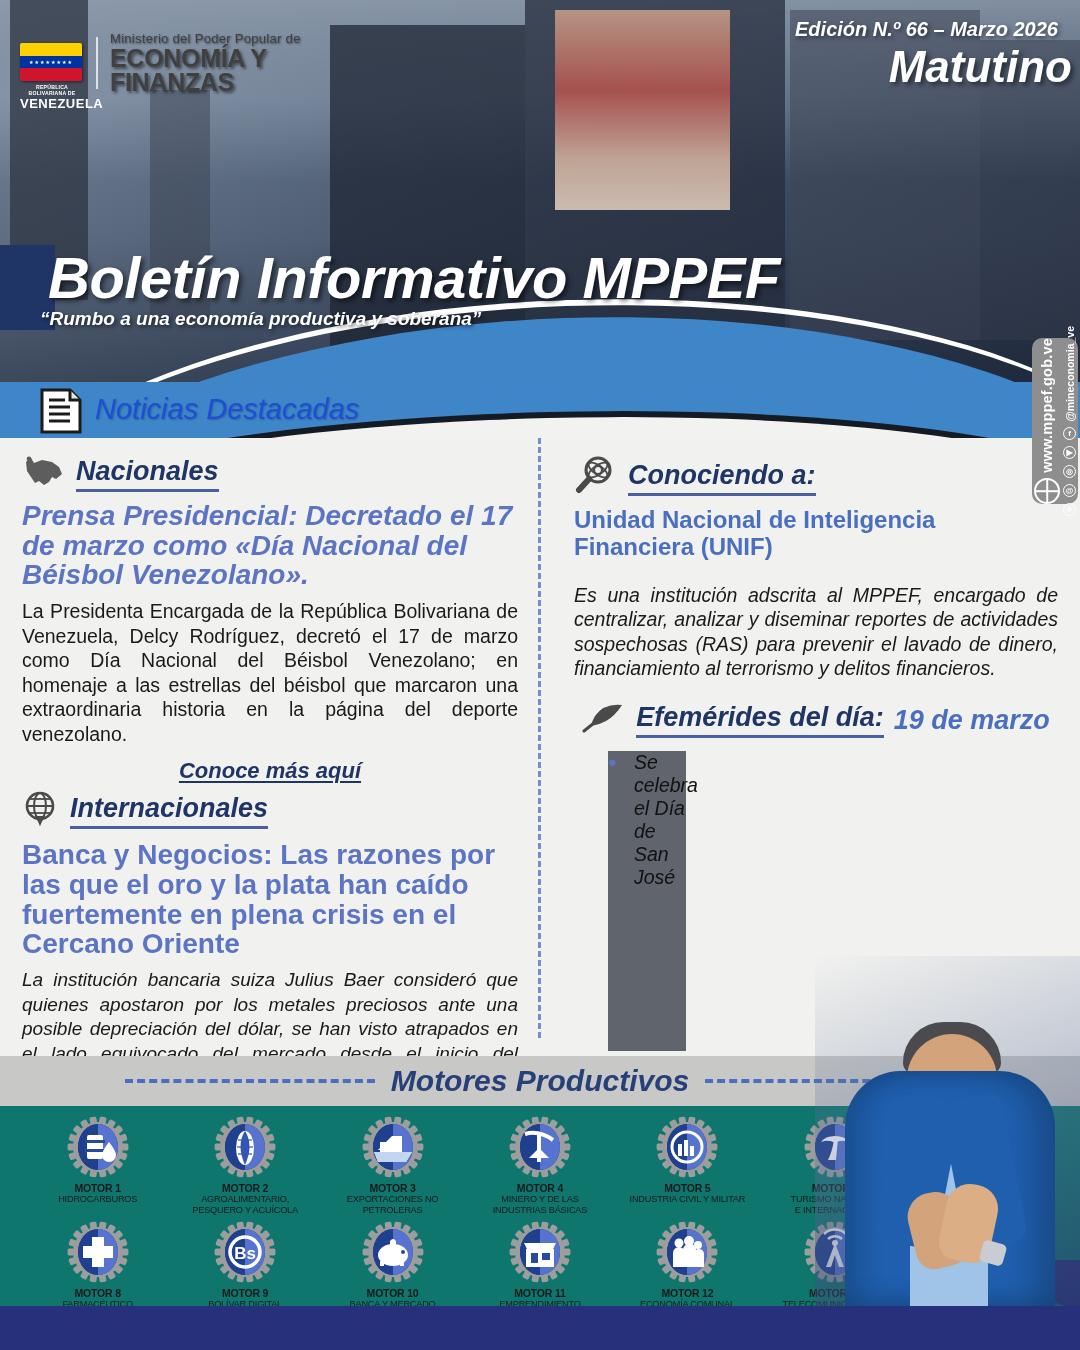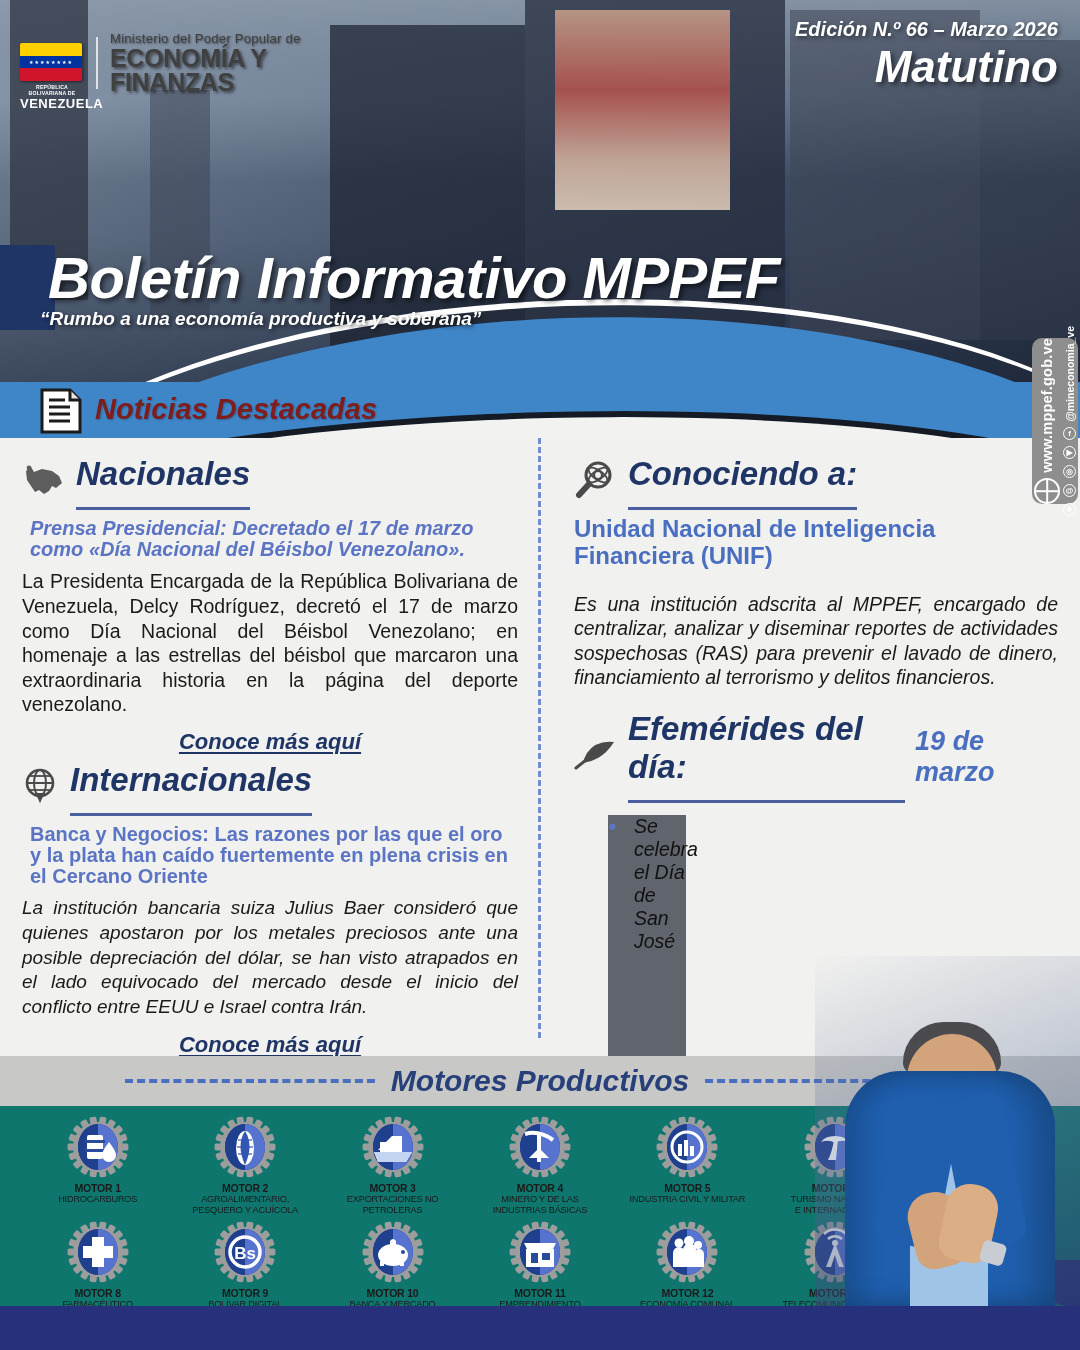--- a/index.html
+++ b/index.html
@@ -54,21 +54,21 @@
     font-size:19px; font-weight:bold; font-style:italic; color:#ffffff;
     text-shadow:2px 2px 4px rgba(0,0,0,.6);
   }
 
   .edition {
     position:absolute; right:22px; top:18px;
     font-size:20px; font-weight:bold; font-style:italic; color:#fff;
     text-shadow:2px 2px 4px rgba(0,0,0,.5);
   }
   .matutino {
-    position:absolute; right:22px; top:42px;
+    position:absolute; right:8px; top:42px;
     font-size:44px; font-weight:bold; font-style:italic; color:#fff;
     text-shadow:3px 3px 5px rgba(0,0,0,.5);
   }
 
   
   .logo-wrap { position:absolute; left:20px; top:14px; display:flex; align-items:center; gap:12px; }
   .flag { width:64px;margin-top:29px; }
   .flagimg { width:62px; height:38px; border-radius:2px; overflow:hidden;
              box-shadow:1px 1px 3px rgba(0,0,0,.5); position:relative;}
   .fs { position:absolute; left:0; width:100%; height:33.33%; }
@@ -115,48 +115,48 @@
     background:#f2f2f0; border-radius:50% 50% 0 0 / 100% 100% 0 0;
     transform:rotate(-1.4deg);
   }
   .news-band-dark {
     position:absolute; left:-60px; top:412px; width:1220px; height:120px;
     background:#141b24; border-radius:50% 50% 0 0 / 100% 100% 0 0;
     transform:rotate(-1.4deg);
   }
   .news-label {
     position:absolute; left:95px; top:393px; z-index:6;
-    font-size:29px; font-weight:bold; font-style:italic; color:#7f1d1d;
+    font-size:29px; font-weight:normal; font-style:italic; color:#1d4ed8;
     text-shadow:1px 1px 2px rgba(0,0,0,.25);
   }
   .news-icon { position:absolute; left:40px; top:388px; z-index:7; }
 
   
   .body-area { position:absolute; left:0; top:438px; width:1080px; height:618px; background:#f1f1ef; }
   .vdivider {
     position:absolute; left:538px; top:438px; width:0; height:600px;
     border-left:3px dashed #6f8fd0; z-index:4;
   }
 
   .col-left  { position:absolute; left:0;   top:445px; width:538px; padding:10px 20px 0 22px; }
   .col-right { position:absolute; left:552px;top:445px; width:528px; padding:10px 22px 0 22px; }
 
   .sec-head {
     display:flex; align-items:center; gap:10px;
     margin-bottom:6px;
   }
   .sec-title {
-    font-size:33px; font-weight:bold; font-style:italic; color:#1f3566;
-    border-bottom:3px solid #4a5fa0; padding-bottom:14px; display:inline-block;
+    font-size:27px; font-weight:bold; font-style:italic; color:#1f3566;
+    border-bottom:3px solid #4a5fa0; padding-bottom:2px; display:inline-block;
   }
   .accent-date { color:#4a6fc0; font-weight:bold; font-style:italic; font-size:27px; }
 
   .art-title {
-    color:#5b74c4; font-weight:bold; font-style:italic; font-size:20px;
-    line-height:1.06; margin:8px 0 9px 8px;
+    color:#5b74c4; font-weight:bold; font-style:italic; font-size:28px;
+    line-height:1.06; margin:8px 0 9px 0;
   }
   .art-title.up { font-style:normal; }
   .art-body {
     color:#1a1a1a; font-size:19.5px; line-height:1.26; text-align:justify;
   }
   .art-body.ital { font-style:italic; font-size:19px; line-height:1.3; }
   .cta {
     display:block; text-align:center; margin:12px 0 6px 0;
     font-size:22px; font-weight:bold; font-style:italic; color:#1f3566;
     text-decoration:underline; text-underline-offset:3px;

